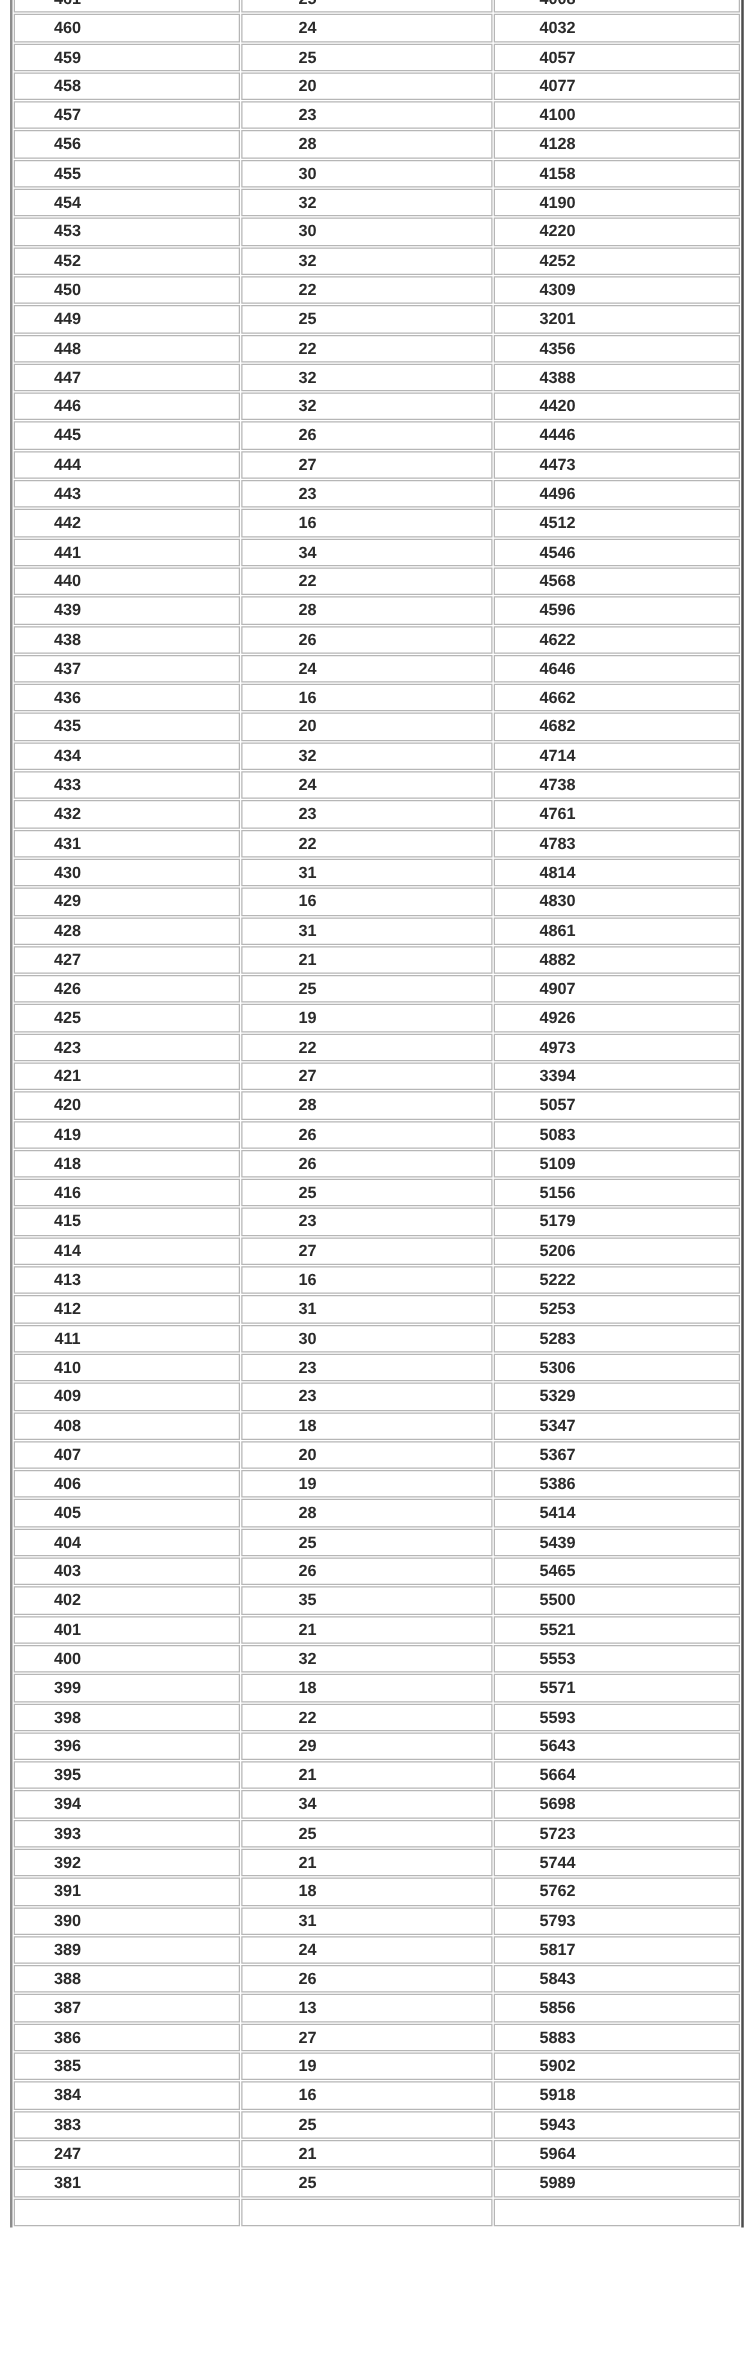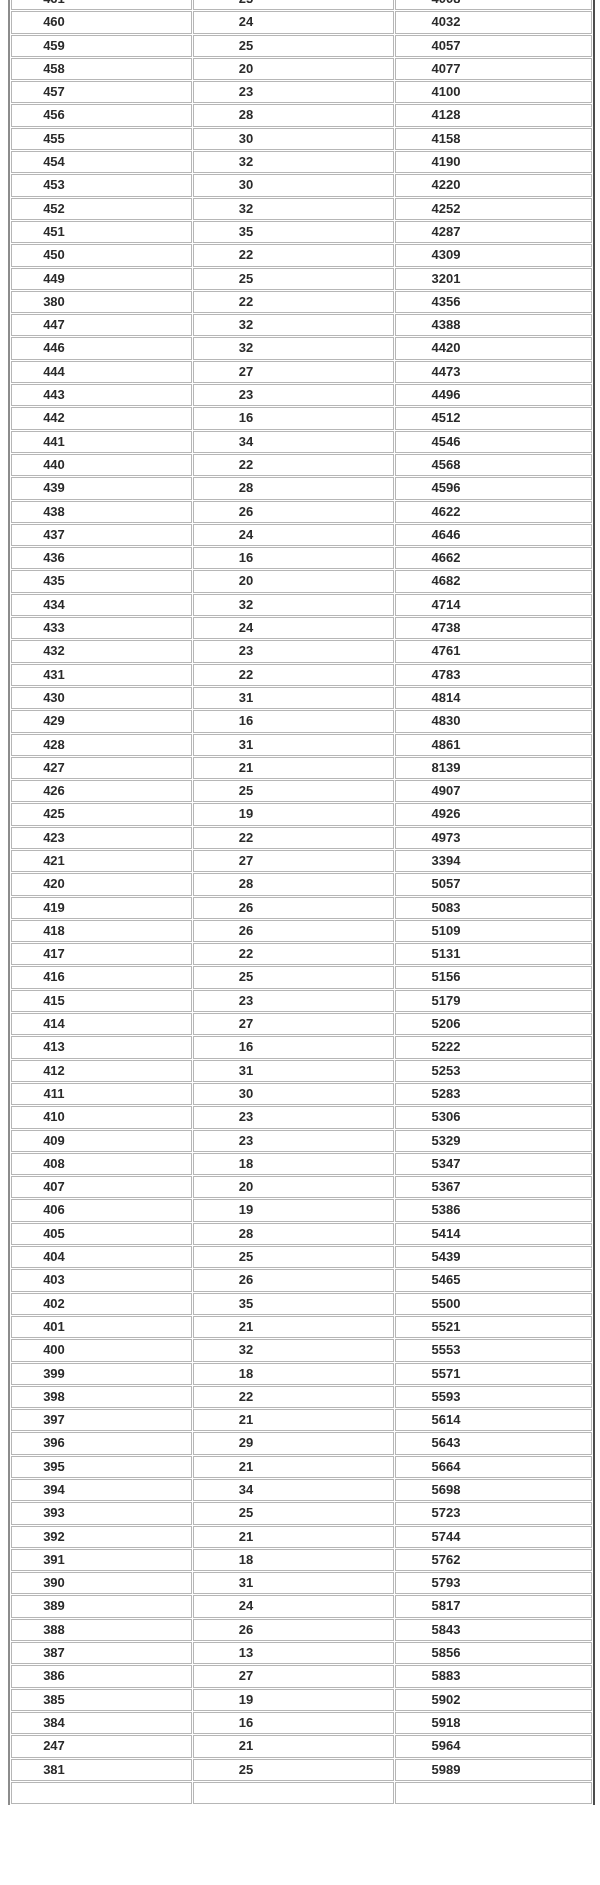--- a/index.html
+++ b/index.html
@@ -99,48 +99,48 @@
     <td>453</td>
     <td>30</td>
     <td>4220</td>
   </tr>
         <tr>
     <td>452</td>
     <td>32</td>
     <td>4252</td>
   </tr>
         <tr>
-    <td>451</td>
-    <td>35</td>
-    <td>4287</td>
-  </tr>
-        <tr>
     <td>450</td>
     <td>22</td>
     <td>4309</td>
   </tr>
         <tr>
     <td>449</td>
     <td>25</td>
     <td>3201</td>
   </tr>
         <tr>
-    <td>380</td>
+    <td>448</td>
     <td>22</td>
     <td>4356</td>
   </tr>
         <tr>
     <td>447</td>
     <td>32</td>
     <td>4388</td>
   </tr>
         <tr>
     <td>446</td>
     <td>32</td>
     <td>4420</td>
+  </tr>
+        <tr>
+    <td>445</td>
+    <td>26</td>
+    <td>4446</td>
   </tr>
         <tr>
     <td>444</td>
     <td>27</td>
     <td>4473</td>
   </tr>
         <tr>
     <td>443</td>
     <td>23</td>
     <td>4496</td>
@@ -216,21 +216,21 @@
     <td>4830</td>
   </tr>
         <tr>
     <td>428</td>
     <td>31</td>
     <td>4861</td>
   </tr>
         <tr>
     <td>427</td>
     <td>21</td>
-    <td>8139</td>
+    <td>4882</td>
   </tr>
         <tr>
     <td>426</td>
     <td>25</td>
     <td>4907</td>
   </tr>
         <tr>
     <td>425</td>
     <td>19</td>
     <td>4926</td>
@@ -254,25 +254,20 @@
     <td>419</td>
     <td>26</td>
     <td>5083</td>
   </tr>
         <tr>
     <td>418</td>
     <td>26</td>
     <td>5109</td>
   </tr>
         <tr>
-    <td>417</td>
-    <td>22</td>
-    <td>5131</td>
-  </tr>
-        <tr>
     <td>416</td>
     <td>25</td>
     <td>5156</td>
   </tr>
         <tr>
     <td>415</td>
     <td>23</td>
     <td>5179</td>
   </tr>
         <tr>
@@ -354,25 +349,20 @@
     <td>399</td>
     <td>18</td>
     <td>5571</td>
   </tr>
         <tr>
     <td>398</td>
     <td>22</td>
     <td>5593</td>
   </tr>
         <tr>
-    <td>397</td>
-    <td>21</td>
-    <td>5614</td>
-  </tr>
-        <tr>
     <td>396</td>
     <td>29</td>
     <td>5643</td>
   </tr>
         <tr>
     <td>395</td>
     <td>21</td>
     <td>5664</td>
   </tr>
         <tr>
@@ -422,20 +412,25 @@
   </tr>
         <tr>
     <td>385</td>
     <td>19</td>
     <td>5902</td>
   </tr>
         <tr>
     <td>384</td>
     <td>16</td>
     <td>5918</td>
+  </tr>
+        <tr>
+    <td>383</td>
+    <td>25</td>
+    <td>5943</td>
   </tr>
         <tr>
     <td>247</td>
     <td>21</td>
     <td>5964</td>
   </tr>
         <tr>
     <td>381</td>
     <td>25</td>
     <td>5989</td>

